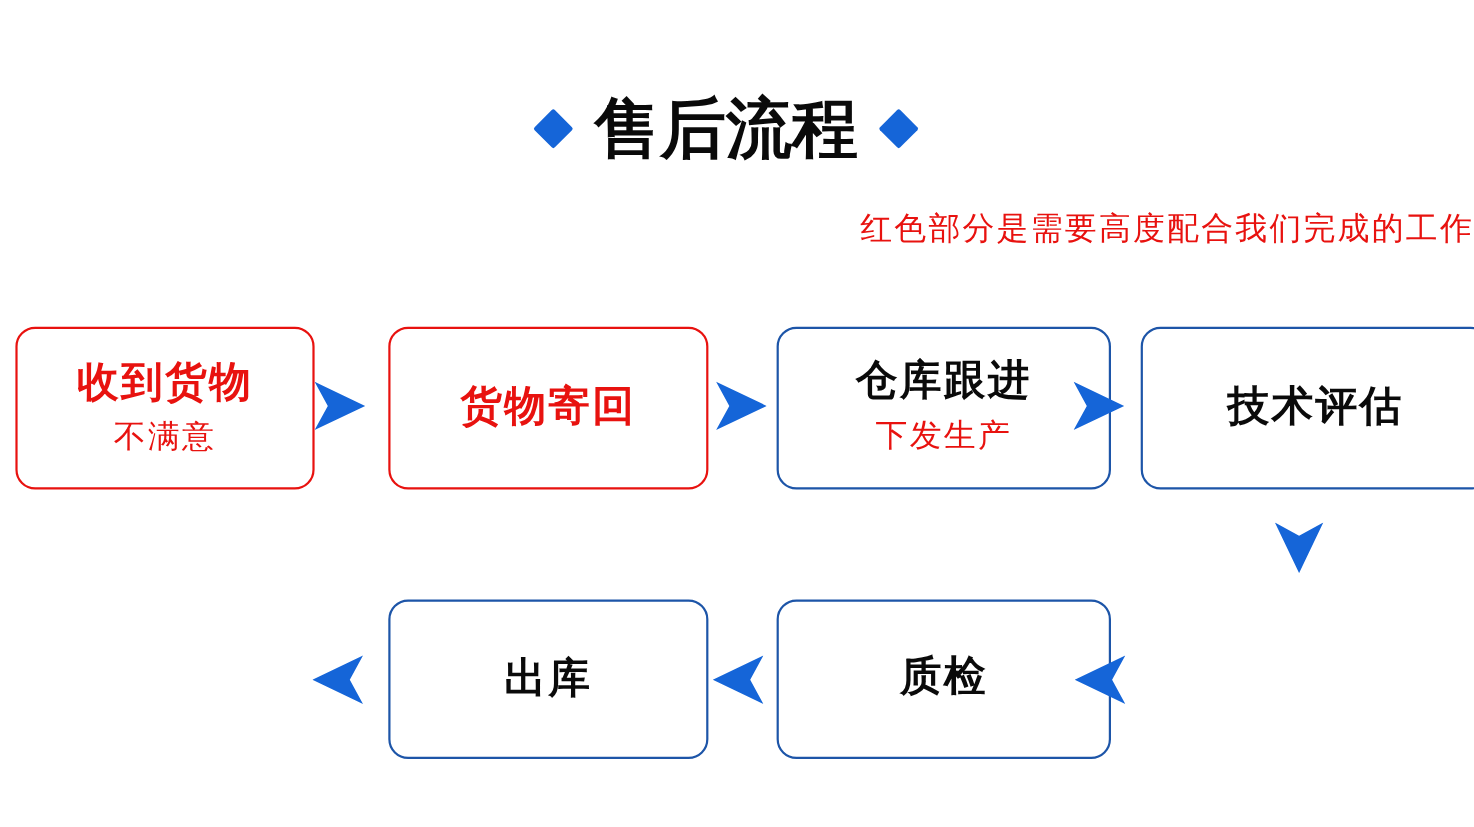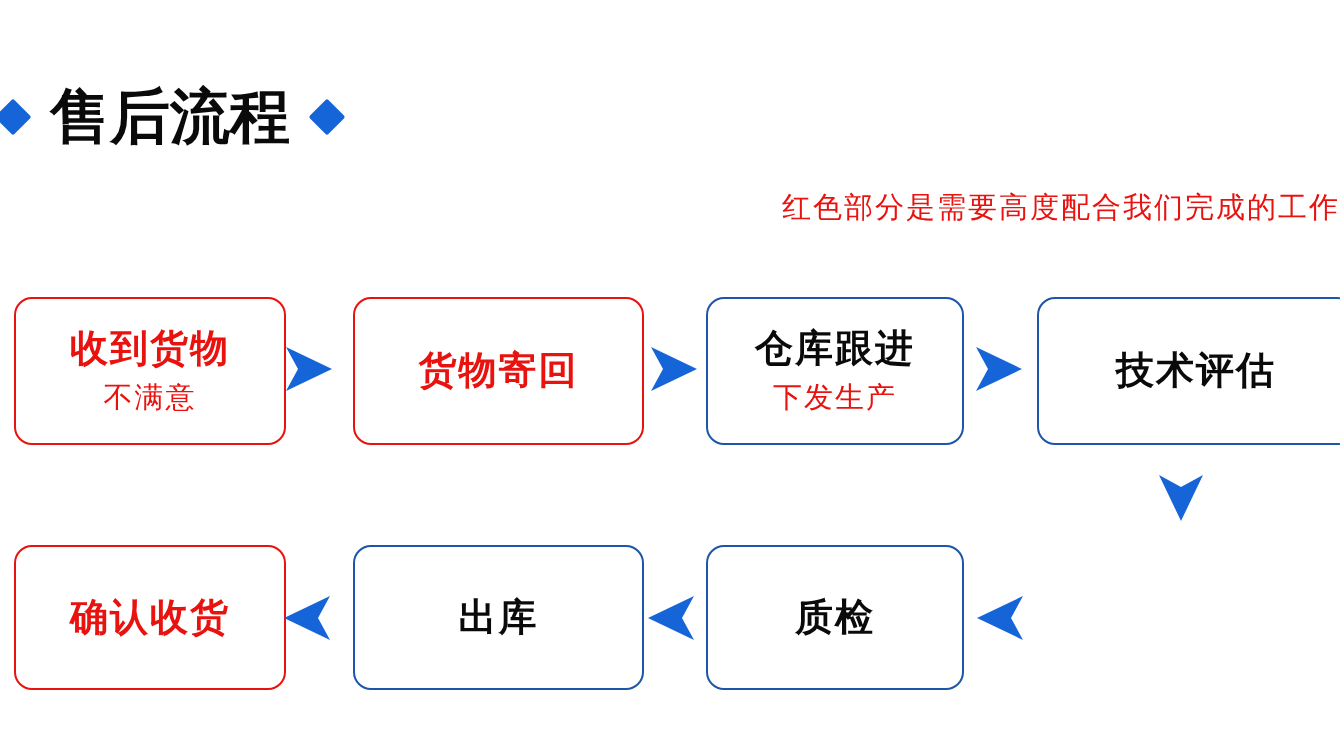--- a/index.html
+++ b/index.html
@@ -15,21 +15,21 @@
     background: var(--background, #ffffff);
     overflow: hidden;
   }
   
   .title-row {
     position: absolute;
     top: 84px;
     left: 0;
     right: 20px;
     display: flex;
-    justify-content: flex-start;
+    justify-content: center;
     align-items: center;
     gap: 24px;
   }
   .page-title {
     margin: 0;
     font-size: 60px;
     line-height: 1.1;
     font-weight: 800;
     letter-spacing: 0px;
     color: #0a0a0a;
@@ -84,21 +84,21 @@
     letter-spacing: 2px;
     line-height: 1.1;
     color: var(--red, #e8120f);
     white-space: nowrap;
   }
   
   .row-top    { top: 297px; }
   .row-bottom { top: 545px; height: 145px; }
   .col-1 { left: 14px;   width: 272px; }
   .col-2 { left: 353px;  width: 291px; }
-  .col-3 { left: 706px;  width: 258px; }
+  .col-3 { left: 706px;  width: 304px; font-family: Liberation Mono, monospace; }
   .col-4 { left: 1037px; width: 318px; }
   
   .arrow {
     position: absolute;
     width: 46px;
     height: 46px;
   }
   .arrow polygon { fill: var(--accent-blue, #1565d8); }
   .a-r1 { left: 286px;  top: 346px; }
   .a-r2 { left: 651px;  top: 346px; }
@@ -145,23 +145,20 @@
     <polygon points="0,1 12,23 0,45 46,23"></polygon>
   </svg>
   <svg class="arrow a-r3" viewBox="0 0 46 46" aria-hidden="true">
     <polygon points="0,1 12,23 0,45 46,23"></polygon>
   </svg>
 
   <svg class="arrow a-dn" viewBox="0 0 46 46" aria-hidden="true">
     <polygon points="1,0 23,12 45,0 23,46"></polygon>
   </svg>
 
-  <div class="box red-border row-bottom col-1">
-    <div class="box-title red-text">确认收货</div>
-  </div>
 
   <div class="box row-bottom col-3">
     <div class="box-title">质检</div>
   </div>
 
   <div class="box row-bottom col-2">
     <div class="box-title">出库</div>
   </div>
 
 

